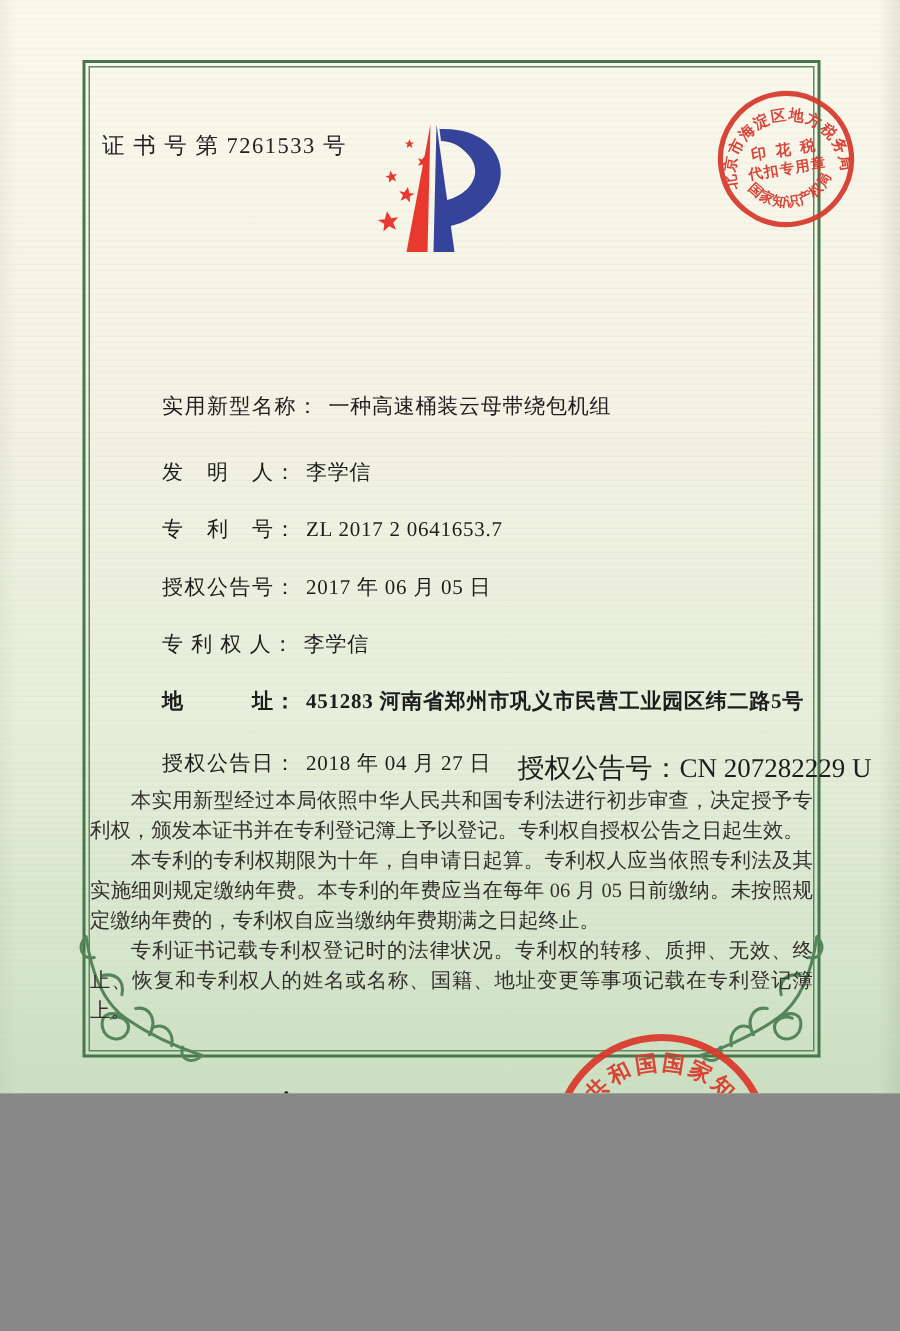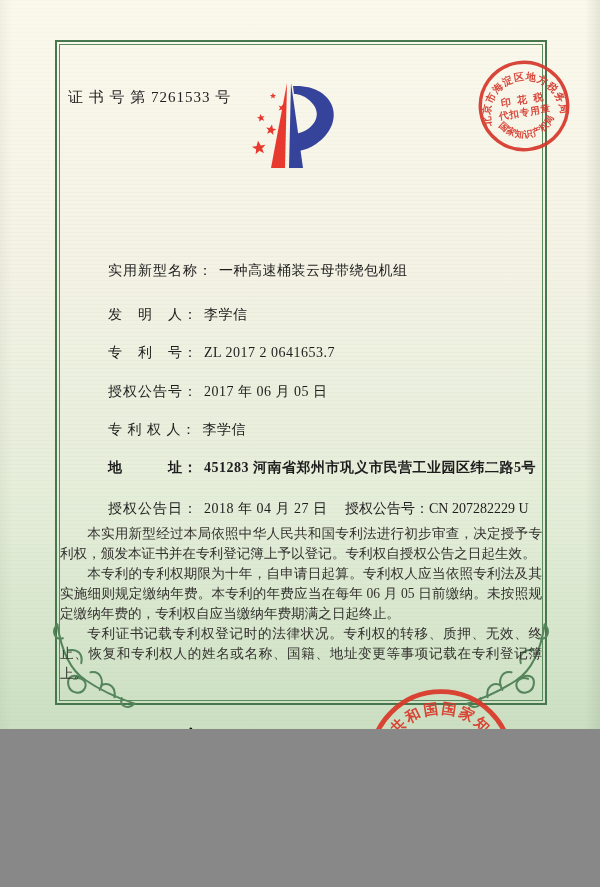--- a/index.html
+++ b/index.html
@@ -37,21 +37,21 @@
   .title{
     position:absolute;left:0;right:0;top:183px;text-align:center;
     font-size:31px;font-weight:700;letter-spacing:9px;color:#141414;
   }
   .fields{position:absolute;left:60px;right:50px;top:0;}
   .frow{position:absolute;left:0;font-size:14px;white-space:nowrap;color:#1d1d1d;margin-left:48px;}
   .frow .lab{letter-spacing:1px;}
   .frow .val{margin-left:6px;letter-spacing:0.5px;}
   .r1{top:262px;} .r2{top:306px;} .r3{top:344px;} .r4{top:383px;}
   .r5{top:421px;} .r6{top:459px;font-weight:bold;} .r7{top:500px;}
-  .grant{position:absolute;left:345px;top:500px;font-size:14px;white-space:nowrap;color:#1d1d1d;}
+  .grant{position:absolute;left:345px;top:500px;font-size:18px;white-space:nowrap;color:#1d1d1d;}
   .body-text{
     position:absolute;left:60px;right:58px;top:524px;
     font-size:13.6px;line-height:20px;color:#33312e;text-align:justify;
   }
   .body-text p{margin:0;text-indent:2em;}
   .director{position:absolute;left:58px;top:742px;font-size:18px;letter-spacing:3px;color:#222;}
   .director .name{display:block;margin-top:10px;letter-spacing:2px;}
   .signature{position:absolute;left:148px;top:726px;width:205px;height:75px;}
   .issue-date{
     position:absolute;left:372px;top:796px;width:125px;font-size:13.5px;

